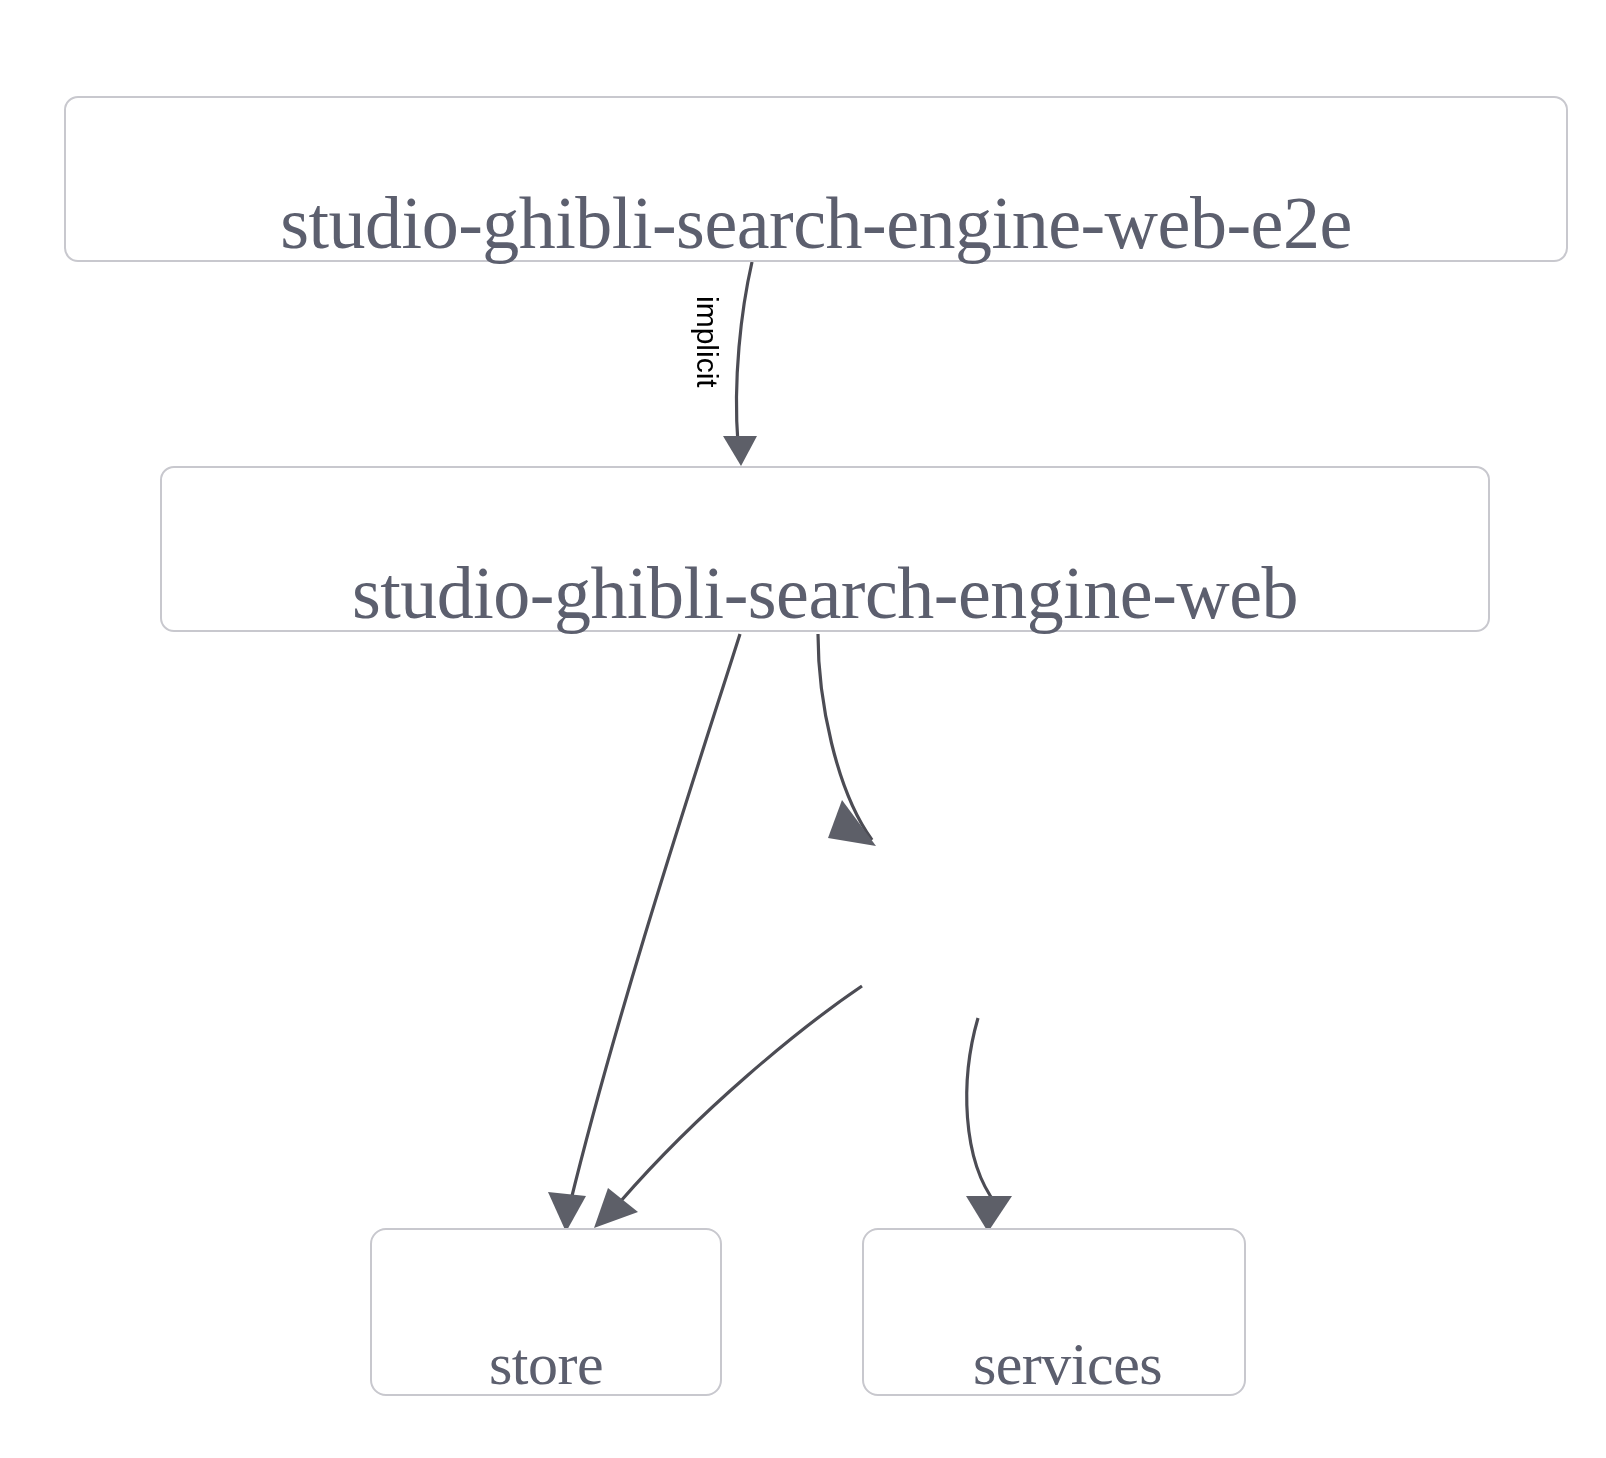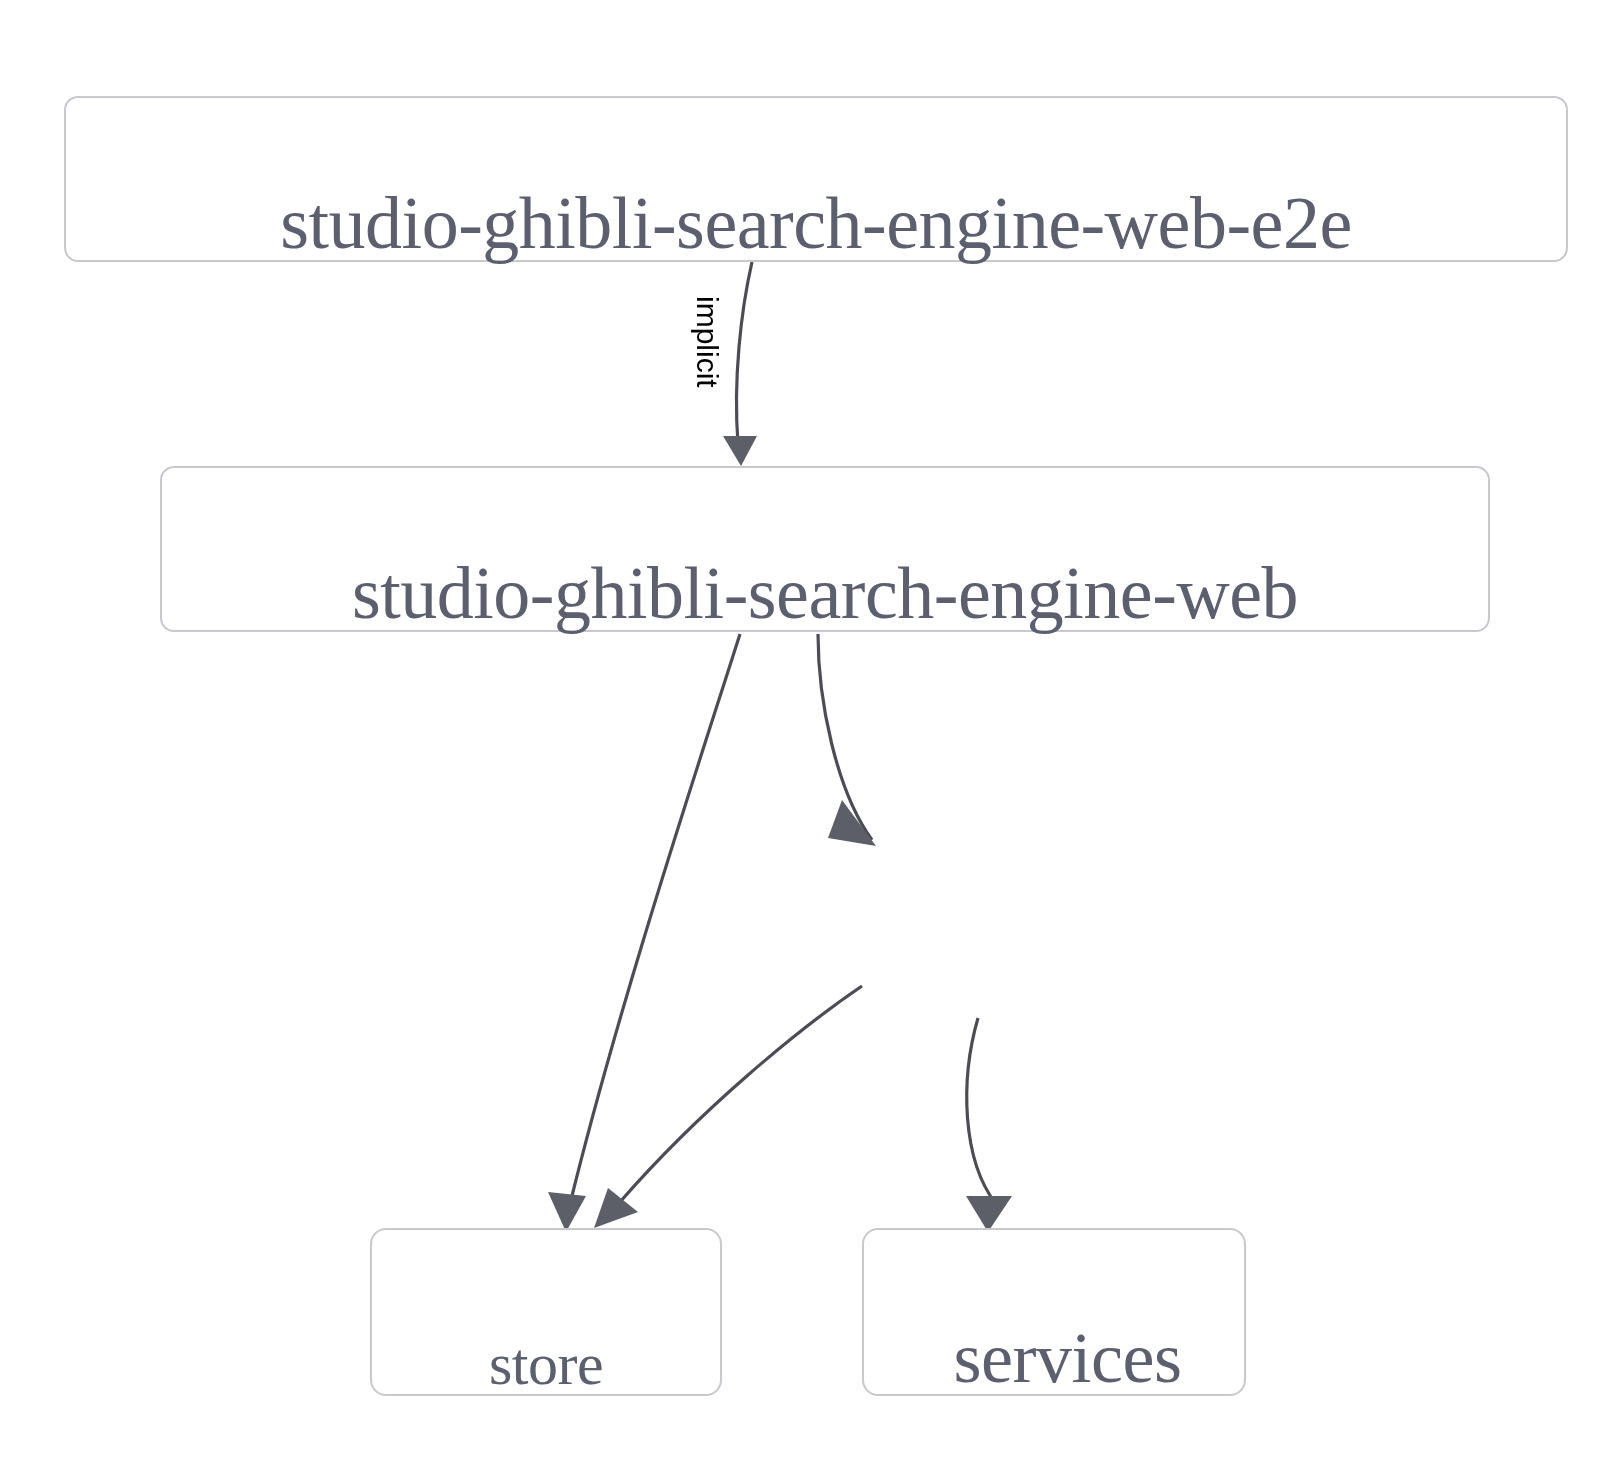--- a/index.html
+++ b/index.html
@@ -65,21 +65,21 @@
   }
   #node-models {
     left: 370px; top: 1228px;
     width: 352px; height: 168px;
     font-size: 60px;
     border-radius: 16px;
   }
   #node-services {
     left: 862px; top: 1228px;
     width: 384px; height: 168px;
-    font-size: 72px;
+    font-size: 60px;
     border-radius: 16px;
     padding-left: 27px;
   }
   .edge-path {
     fill: none;
     stroke: #4c4c54;
     stroke-width: 3.2;
   }
   .arrow-head {
     fill: #5d5f68;

